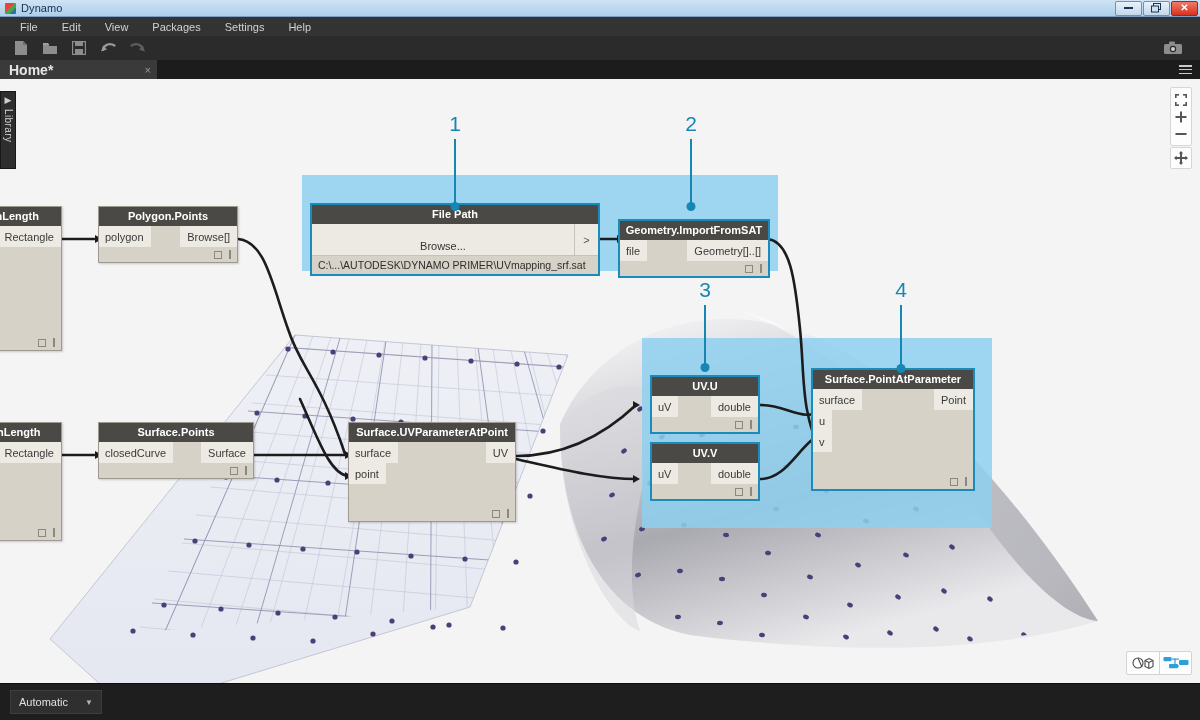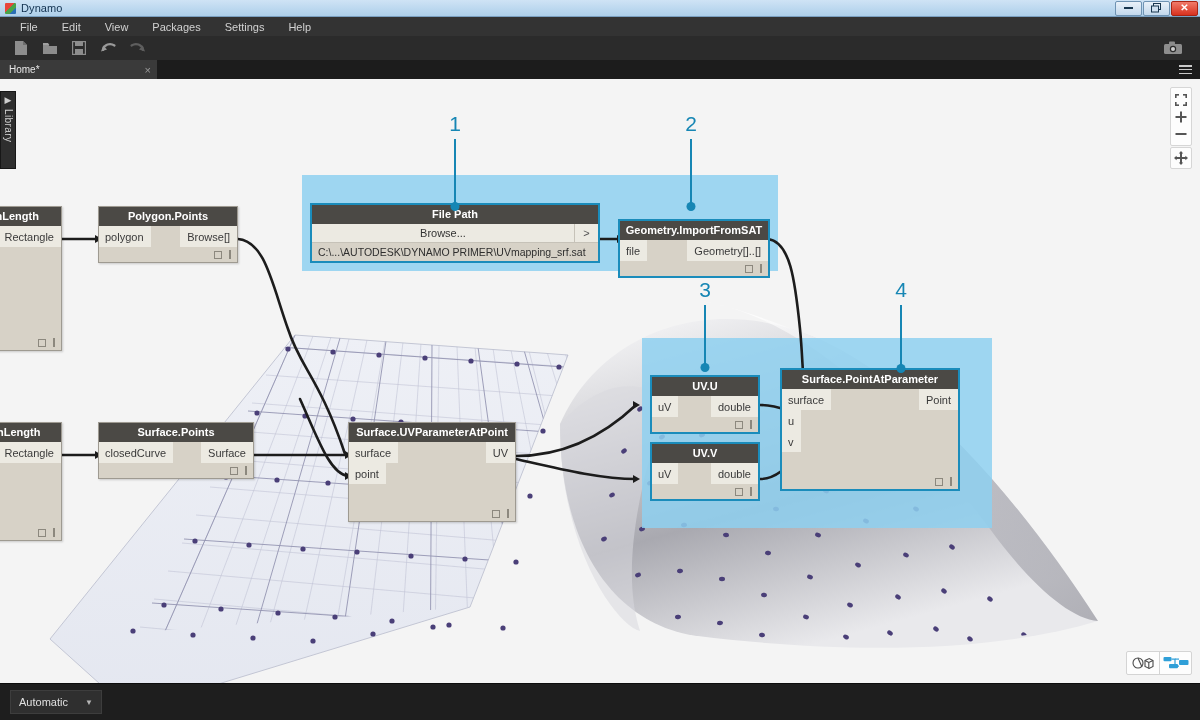--- a/index.html
+++ b/index.html
@@ -60,21 +60,21 @@
 
   
   .tabbar {
     position:absolute; top:60px; left:0; width:1200px; height:19px;
     background:#1c1c1c; display:flex; align-items:stretch;
   }
   .wtab {
     width:158px; background:#3a3a3a; display:flex; align-items:center;
     padding:0 6px 0 9px; border-right:1px solid #1c1c1c;
   }
-  .wtab-label { font-size:10px; color:#e6e6e6; font-weight:normal; }
+  .wtab-label { font-size:14px; color:#e6e6e6; font-weight:bold; }
   .wtab-close { margin-left:auto; font-size:11px; color:#9a9a9a; }
   .tabbar-rest { flex:1; background:#1c1c1c; position:relative; }
   .hamburger {
     position:absolute; right:8px; top:5px; width:13px; height:9px;
     display:flex; flex-direction:column; justify-content:space-between;
   }
   .hamburger i { display:block; height:1.5px; background:#c9c9c9; }
 
   
   .canvas {
@@ -148,21 +148,21 @@
     padding-right:6px; gap:7px;
   }
   .foot-sq { width:8px; height:8px; border:1px solid #8c887e; background:#d7d2c7; }
   .foot-bar { width:2px; height:9px; background:#8c887e; }
 
   
   .fp-browse {
     display:flex; align-items:stretch; background:#eceae2;
     border-bottom:1px solid #c6c2b8;
   }
-  .fp-browse-label { flex:1; text-align:center; padding:3px 0; font-size:11px; color:#333; }
+  .fp-browse-label { flex:1; text-align:center; padding:3px 0; font-size:11px; color:#333;margin-top:13px; }
   .fp-browse-arrow {
     width:24px; border-left:1px solid #c6c2b8; display:flex;
     align-items:center; justify-content:center; font-size:11px; color:#555;
   }
   .fp-path {
     background:#d7d2c7; padding:3px 6px; font-size:10.5px; color:#2e2e2e;
     white-space:nowrap; overflow:hidden;
   }
 
   
@@ -601,21 +601,21 @@
           <div class="port-fill"></div>
           <div class="port-out">double</div>
         </div>
         <div class="node-foot">
           <span class="foot-sq"></span>
           <span class="foot-bar"></span>
         </div>
       </div>
     </div>
 
-    <div class="node sel" style="left:780px; top:289px; width:180px;">
+    <div class="node sel" style="left:811px; top:289px; width:164px;">
       <div class="node-hdr">Surface.PointAtParameter</div>
       <div class="node-body">
         <div class="port-row">
           <div class="port-in">surface</div>
           <div class="port-fill"></div>
           <div class="port-out">Point</div>
         </div>
         <div class="port-row">
           <div class="port-in">u</div>
           <div class="port-fill"></div>

